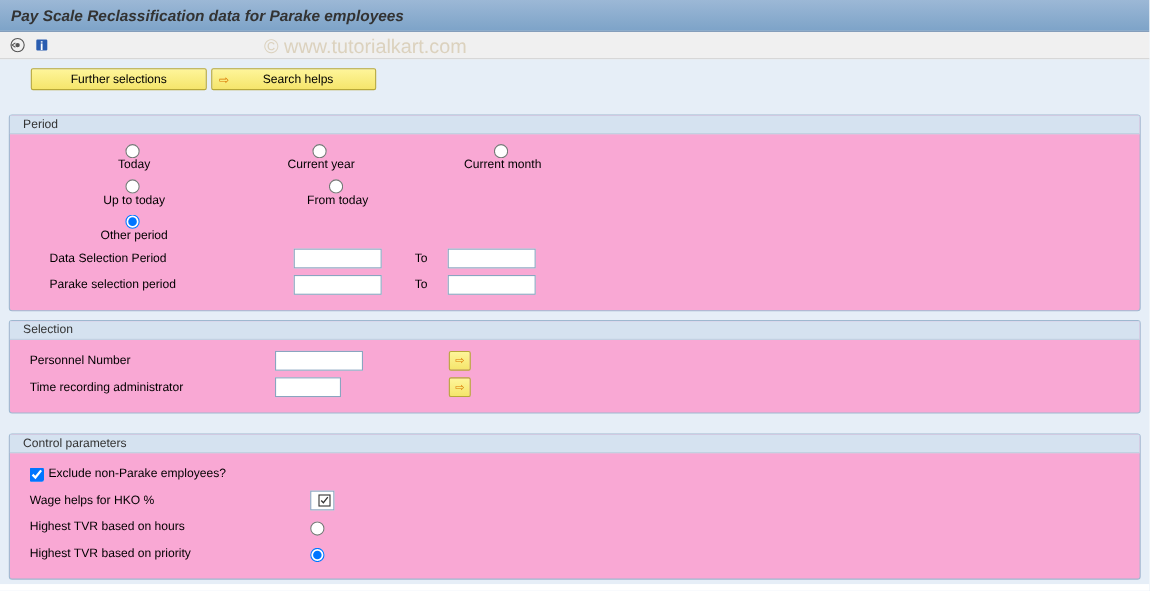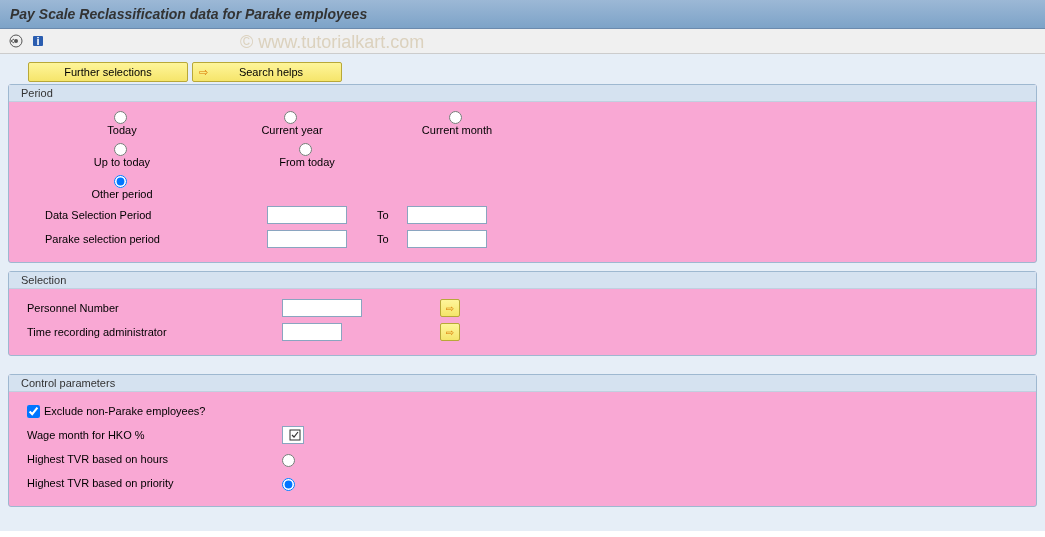--- a/index.html
+++ b/index.html
@@ -51,21 +51,21 @@
       z-index: 100;
     }
     .content {
       padding: 8px;
       background: #e6eef7;
       height: calc(100% - 60px);
     }
     .button-row {
       display: flex;
       gap: 4px;
-      margin-bottom: 2px;
+      margin-bottom: 22px;
       padding-left: 20px;
     }
     .yellow-btn {
       background: linear-gradient(to bottom, #fef59a, #f5e56b);
       border: 1px solid #b8a838;
       padding: 2px 14px;
       height: 20px;
       display: flex;
       align-items: center;
       justify-content: center;
@@ -127,21 +127,21 @@
       align-items: center;
       margin-top: 2px;
       margin-bottom: 2px;
       height: 22px;
     }
     .form-label {
       width: 240px;
       padding-left: 18px;
     }
     .form-label.sel {
-      width: 255px;
+      width: 223px;
       padding-left: 0;
     }
     .form-label.ctrl {
        width: 255px;
        padding-left: 0;
     }
     .text-input {
       border: 1px solid #8aa5c0;
       background: white;
       height: 18px;
@@ -290,21 +290,21 @@
   <div class="group-box">
     <div class="group-title">Control parameters</div>
     <div class="group-content">
       <div class="form-row">
         <label class="check-cell">
           <input type="checkbox" checked="" style="">
             <span>Exclude non-Parake employees?</span>
         </label>
       </div>
       <div class="form-row">
-        <span class="form-label ctrl">Wage month for HKO %</span>
+        <span class="form-label ctrl">Wage helps for HKO %</span>
         <span class="input-with-icon">
           <svg width="12" height="12" viewBox="0 0 12 12">
               <rect x="1" y="1" width="10" height="10" fill="none" stroke="#333"></rect>
               <path d="M3 6 L5 8 L9 3" fill="none" stroke="#333" stroke-width="1.2"></path>
             </svg>
         </span>
       </div>
       <div class="form-row">
         <span class="form-label ctrl">Highest TVR based on hours</span>
         <input type="radio" name="tvr" style="">

